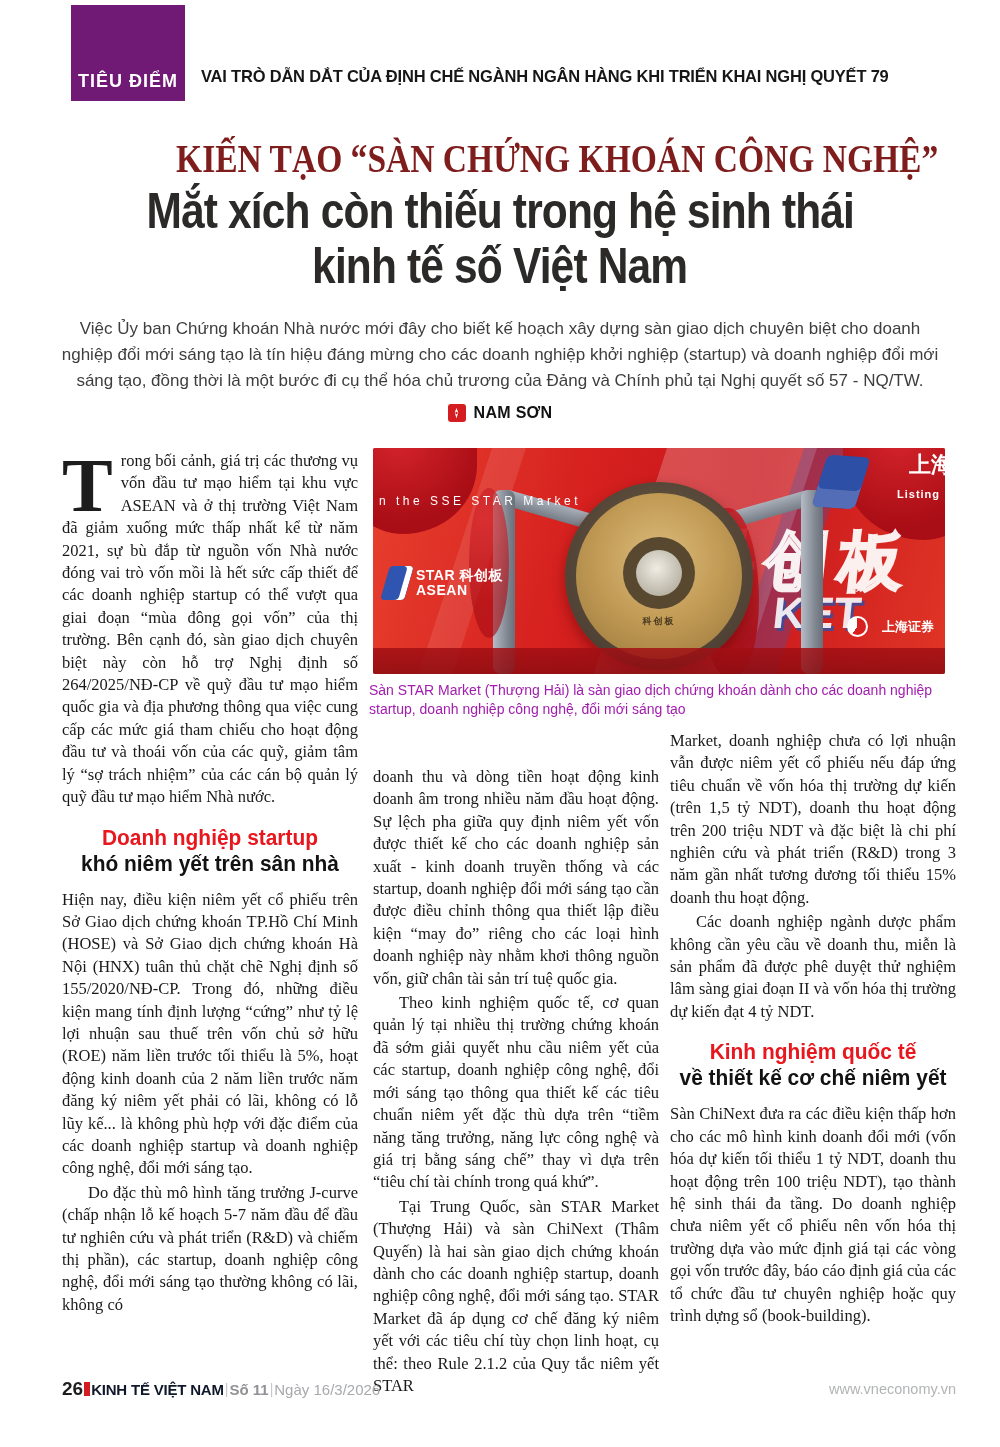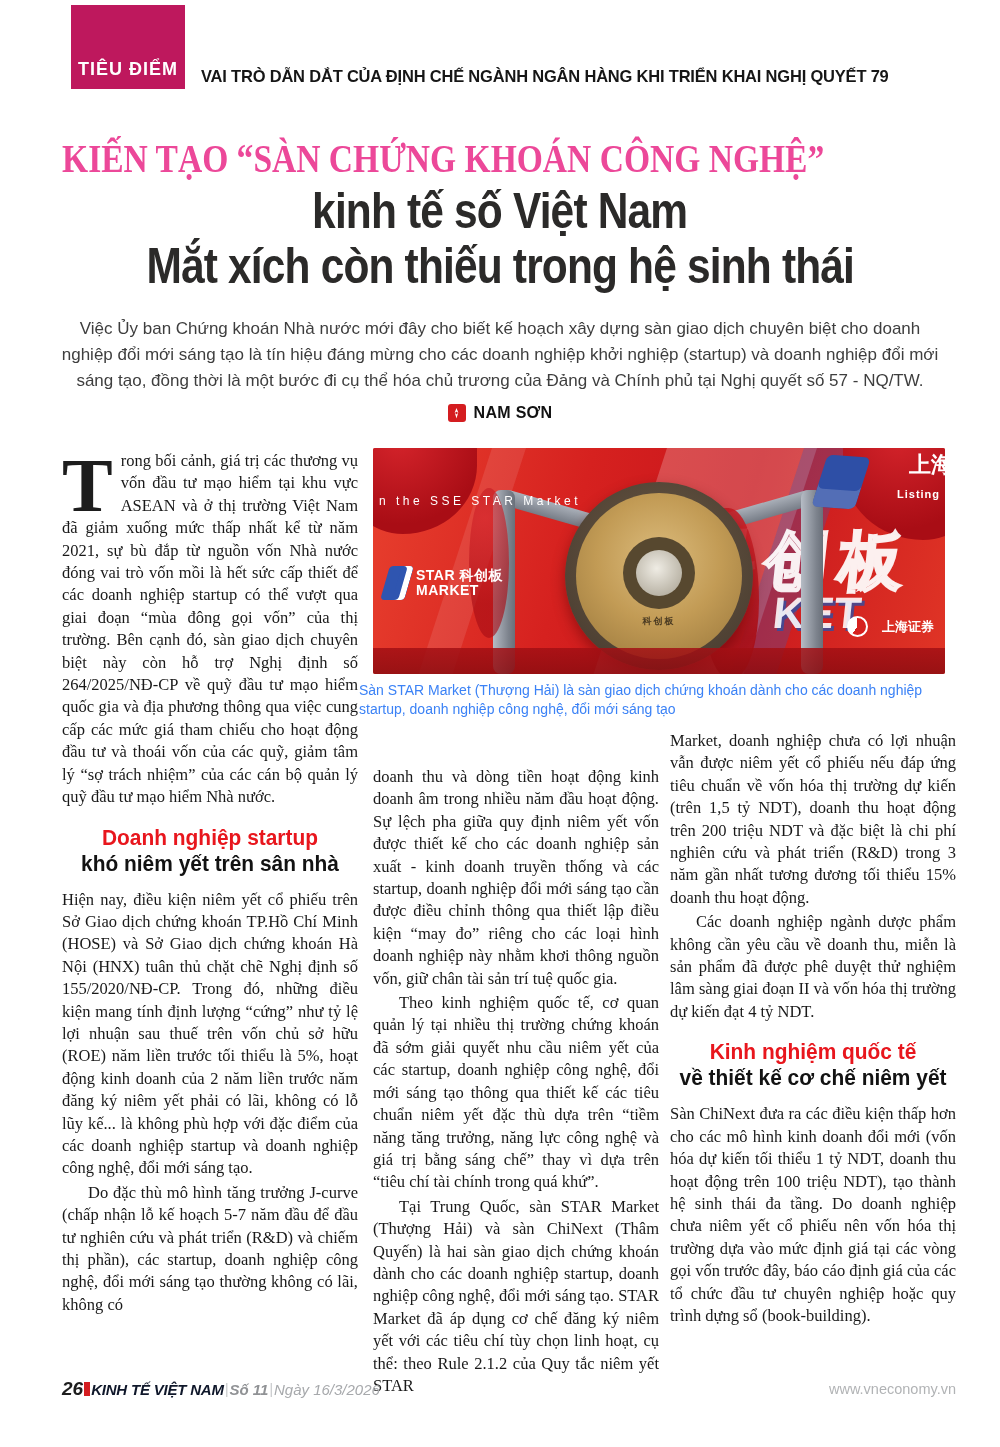--- a/index.html
+++ b/index.html
@@ -2,28 +2,28 @@
 <html><head>
 <meta charset="utf-8">
 <style>
   html,body{margin:0;padding:0;background:#e9e9e9;}
   .page{
     position:relative;width:1000px;height:1447px;background:#ffffff;
     margin:0 auto;overflow:hidden;
     font-family:"Liberation Sans",sans-serif;color:#1a1a1a;
   }
   
-  .kicker-box{position:absolute;left:71px;top:5px;width:114px;height:84px;background:#be185d;}
+  .kicker-box{position:absolute;left:71px;top:5px;width:114px;height:96px;background:#701a75;}
   .kicker-box span{position:absolute;left:0;bottom:9px;width:100%;text-align:center;
     color:#fff;font-weight:700;font-size:18px;letter-spacing:1px;}
   .strapline{position:absolute;left:201px;top:67px;font-weight:700;font-size:17px;
     color:#161616;letter-spacing:-0.2px;transform:scaleX(0.97);transform-origin:left;white-space:nowrap;}
   
-  .title-kicker{position:absolute;left:0;top:136px;width:100%;text-align:left;
-    font-family:"Liberation Serif",serif;font-weight:700;font-size:39px;color:#ec4899;}
+  .title-kicker{position:absolute;left:0;top:136px;width:100%;text-align:right;
+    font-family:"Liberation Serif",serif;font-weight:700;font-size:39px;color:#7f1d1d;}
   .title-kicker span{display:inline-block;transform:scaleX(0.86);white-space:nowrap;}
   .headline{position:absolute;left:0;top:184px;width:100%;text-align:center;
     font-weight:700;font-size:50px;line-height:55px;color:#2b2a29;letter-spacing:-1px;}
   .headline div span{display:inline-block;transform:scaleX(0.85);white-space:nowrap;}
   .lead{position:absolute;left:60px;top:316px;width:880px;text-align:center;
     font-size:17px;line-height:26px;color:#3e3e3e;}
   .byline{position:absolute;left:0;top:404px;width:100%;display:flex;justify-content:center;
     align-items:center;gap:8px;}
   .byline .pen{width:18px;height:18px;background:#d41d20;border-radius:3px;display:flex;
     align-items:center;justify-content:center;}
@@ -97,26 +97,26 @@
   .ph-sse .dot{width:17px;height:17px;border-radius:50%;background:
     conic-gradient(#d6211f 0 60%,#ffffff 60% 100%);border:2px solid #fff;}
   .ph-sse .t{color:#fff;font-weight:700;font-size:13px;white-space:nowrap;}
   .ph-trlogo{position:absolute;left:446px;top:8px;width:44px;height:52px;background:#2e4fa6;
     transform:skewX(-14deg) rotate(4deg);border-radius:6px;
     box-shadow:inset 0 -18px 0 rgba(255,255,255,0.18);}
   .ph-trcn{position:absolute;left:536px;top:2px;color:#fff;font-weight:700;font-size:22px;white-space:nowrap;}
   .ph-listing{position:absolute;left:524px;top:40px;color:#fff;font-weight:700;font-size:11px;
     letter-spacing:1px;white-space:nowrap;}
   
-  .caption{position:absolute;left:297px;top:233px;width:566px;font-size:14px;line-height:19px;
-    color:#3b82f6;}
+  .caption{position:absolute;left:307px;top:233px;width:566px;font-size:14px;line-height:19px;
+    color:#a21caf;}
   
   .footer{position:absolute;left:62px;top:1378px;width:894px;display:flex;
     justify-content:space-between;align-items:center;}
-  .footer .lgrp{display:flex;align-items:center;gap:1px;font-style:italic;}
+  .footer .lgrp{display:flex;align-items:center;gap:1px;}
   .footer .pageno{font-weight:700;font-size:19px;color:#1e1e1e;}
   .footer .bar{width:6px;height:14px;background:#d41d20;}
   .footer .brand{font-weight:700;font-size:15px;color:#0f172a;letter-spacing:-0.2px;}
   .footer .sep{color:#c6c8ca;font-size:14px;}
   .footer .issue{font-weight:700;font-size:15px;color:#909295;}
   .footer .date{font-size:15px;color:#a7a9ac;}
   .footer .url{font-size:14.5px;color:#b1b3b5;text-decoration:none;}
 </style>
 </head>
 <body>
@@ -125,22 +125,22 @@
 
   <div class="kicker-box">
     <span>TIÊU ĐIỂM</span>
   </div>
   <div class="strapline">VAI TRÒ DẪN DẮT CỦA ĐỊNH CHẾ NGÀNH NGÂN HÀNG KHI TRIỂN KHAI NGHỊ QUYẾT 79</div>
 
   <div class="title-kicker">
     <span>KIẾN TẠO “SÀN CHỨNG KHOÁN CÔNG NGHỆ”</span>
   </div>
   <div class="headline">
+    <div><span>Mắt xích còn thiếu trong hệ sinh thái</span></div>
     <div><span>kinh tế số Việt Nam</span></div>
-    <div><span>Mắt xích còn thiếu trong hệ sinh thái</span></div>
   </div>
   <div class="lead">Việc Ủy ban Chứng khoán Nhà nước mới đây cho biết kế hoạch xây dựng sàn giao dịch chuyên biệt cho doanh nghiệp đổi mới sáng tạo là tín hiệu đáng mừng cho các doanh nghiệp khởi nghiệp (startup) và doanh nghiệp đổi mới sáng tạo, đồng thời là một bước đi cụ thể hóa chủ trương của Đảng và Chính phủ tại Nghị quyết số 57 - NQ/TW.</div>
 
   <div class="byline">
     <span class="pen">
       <svg width="11" height="11" viewBox="0 0 10 10">
           <path d="M5 0 L6.6 4.2 L5 9.6 L3.4 4.2 Z M5 3.4 a1.1 1.1 0 1 0 0.01 0 Z" fill="#ffffff"></path>
         </svg>
     </span>
     <span class="name">NAM SƠN</span>
@@ -180,21 +180,21 @@
             <div class="gong-boss"></div>
           </div>
           <div class="gong-label">科创板</div>
         </div>
       </div>
       <div class="ph-banner-en">n the SSE STAR Market</div>
       <div class="ph-starlogo">
         <div class="mark"></div>
         <div class="txt">
           <div>STAR 科创板</div>
-          <div>MARKET</div>
+          <div>ASEAN</div>
         </div>
       </div>
       <div class="ph-trlogo"></div>
       <div class="ph-trcn">上海</div>
       <div class="ph-listing">Listing</div>
       <div class="ph-sse">
         <span class="dot"></span>
         <span class="t">上海证券</span>
       </div>
       <div class="ph-floor"></div>

